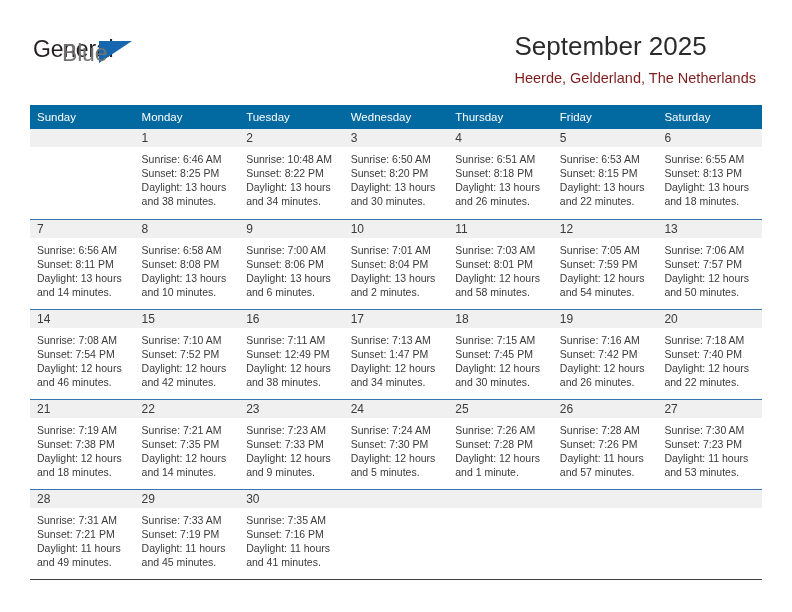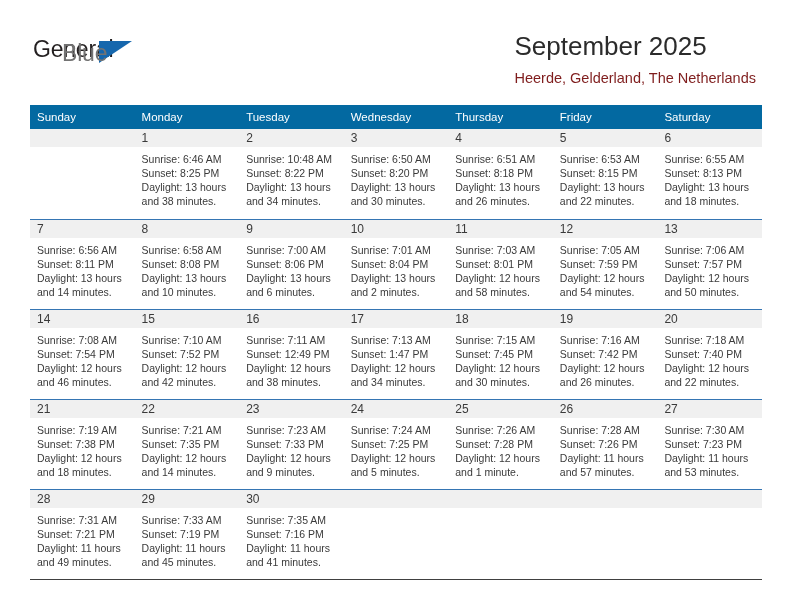--- a/index.html
+++ b/index.html
@@ -425,21 +425,21 @@
                 <div>Daylight: 12 hours</div>
                 <div>and 9 minutes.</div>
               </div>
             </div>
           </td>
           <td>
             <div class="cell-inner">
               <div class="daynum-band">24</div>
               <div class="cell-lines">
                 <div>Sunrise: 7:24 AM</div>
-                <div>Sunset: 7:25 PM</div>
+                <div>Sunset: 7:30 PM</div>
                 <div>Daylight: 12 hours</div>
                 <div>and 5 minutes.</div>
               </div>
             </div>
           </td>
           <td>
             <div class="cell-inner">
               <div class="daynum-band">25</div>
               <div class="cell-lines">
                 <div>Sunrise: 7:26 AM</div>

